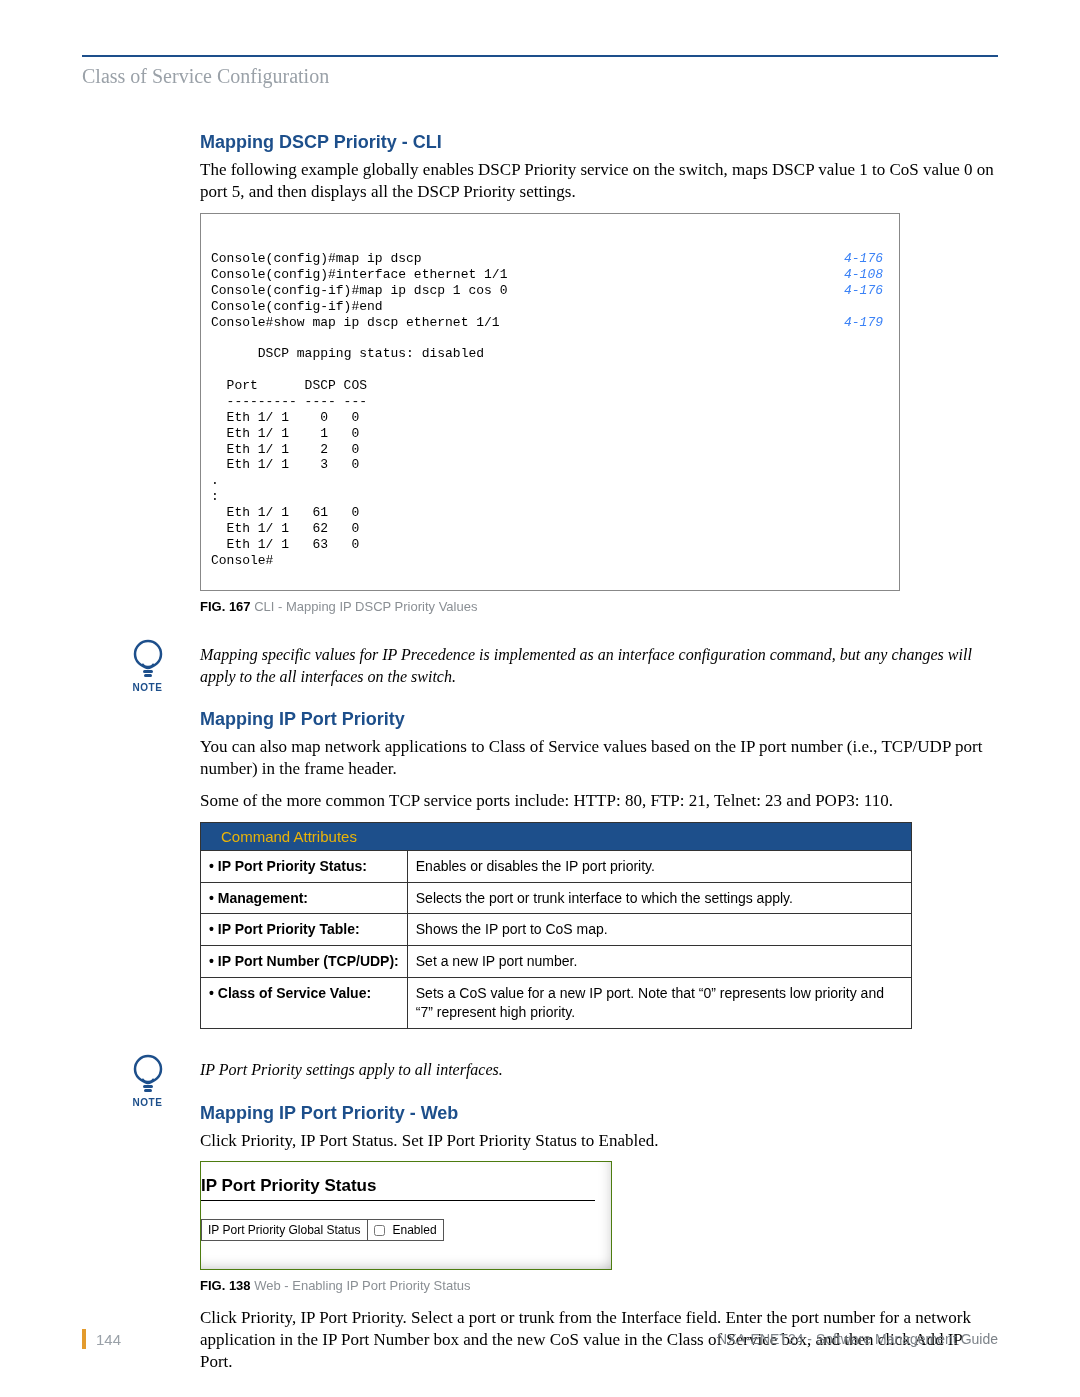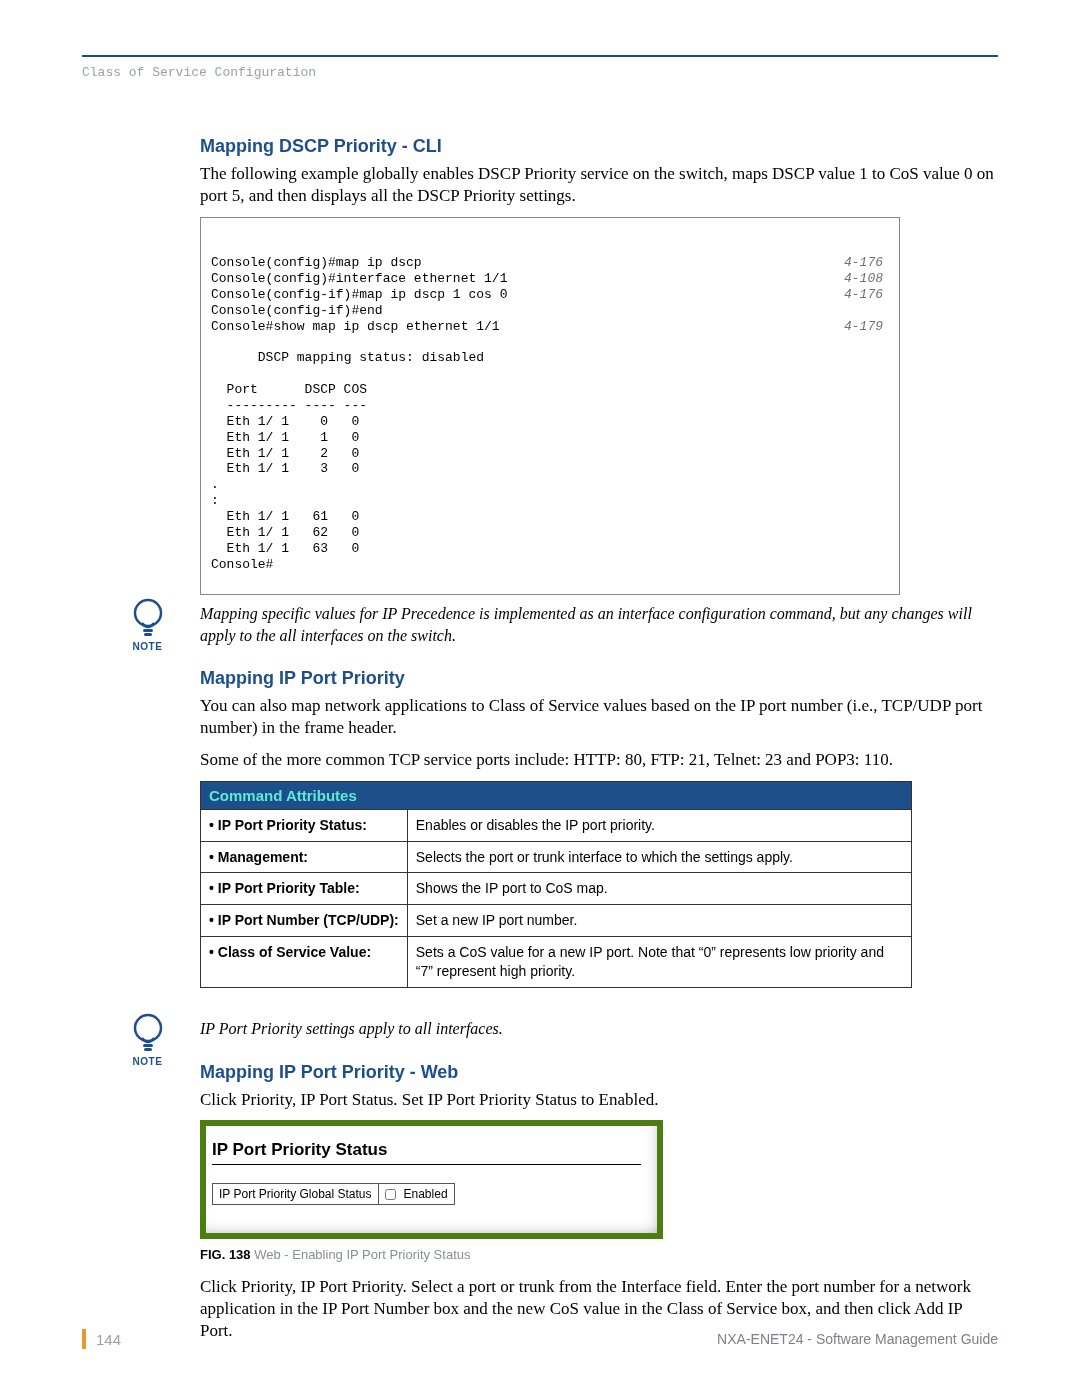--- a/index.html
+++ b/index.html
@@ -14,23 +14,23 @@
     position: relative;
     box-sizing: border-box;
     padding: 55px 82px 0 82px;
   }
   .topline {
     border-top: 2px solid #1d4f8b;
     margin-bottom: 8px;
   }
   .header-title {
     color: #9aa1a8;
-    font-family: Liberation Mono, monospace;
-    font-size: 13px;
-    margin-bottom: 56px;
+    font-family: Liberation Serif, serif;
+    font-size: 20px;
+    margin-bottom: 44px;
   }
   .content {
     margin-left: 118px;
   }
   .h2 {
     color: #1d4f8b;
     font-family: Arial, Helvetica, sans-serif;
     font-weight: bold;
     font-size: 18px;
     margin: 0 0 6px 0;
@@ -45,21 +45,21 @@
     padding: 6px 10px 6px 10px;
     font-family: "Courier New", monospace;
     font-size: 13px;
     white-space: pre;
     line-height: 1.22;
     width: 700px;
     box-sizing: border-box;
     margin-bottom: 8px;
   }
   .cli-line { display: flex; justify-content: space-between; }
-  .cli-ref { font-style: italic; color: #737373; padding-right: 6px; }
+  .cli-ref { font-style: italic; color: #3b82f6; padding-right: 6px; }
   .fig-caption {
     font-family: Arial, Helvetica, sans-serif;
     font-size: 13px;
     color: #8a8f94;
     margin-bottom: 30px;
   }
   .fig-caption b { color: #000; font-weight: bold; }
   .note-block {
     position: relative;
     margin-left: -80px;
@@ -90,39 +90,39 @@
   table.cmd {
     border-collapse: collapse;
     width: 712px;
     font-family: Arial, Helvetica, sans-serif;
     font-size: 14px;
     margin-top: 4px;
     margin-bottom: 30px;
   }
   table.cmd th {
     background: #1d4f8b;
-    color: #5eead4;
+    color: #eab308;
     text-align: left;
-    padding: 5px 8px;
-    font-weight: bold;
+    padding: 5px 20px;
+    font-weight: normal;
     font-size: 15px;
     border: 1px solid #333;
   }
   table.cmd td {
     border: 1px solid #333;
     padding: 6px 8px;
     vertical-align: top;
     line-height: 1.35;
   }
   table.cmd td.attr { font-weight: bold; white-space: nowrap; }
   .webshot {
-    border: 6px solid #4d7c0f;
+    border: 1px solid #4d7c0f;
     background: #fff;
-    width: 463px;
-    padding: 14px 16px 28px 6px;
+    width: 412px;
+    padding: 14px 16px 28px 0;
     box-sizing: border-box;
     margin: 6px 0 8px 0;
     box-shadow: inset 0 -10px 14px -10px rgba(0,0,0,0.25),
                 inset -10px 0 14px -10px rgba(0,0,0,0.18);
     font-family: Arial, Helvetica, sans-serif;
   }
   .webshot .panel-title {
     font-weight: bold;
     font-size: 17px;
     margin-bottom: 4px;
@@ -196,20 +196,23 @@
   Eth 1/ 1    2   0
   Eth 1/ 1    3   0
 .
 :
   Eth 1/ 1   61   0
   Eth 1/ 1   62   0
   Eth 1/ 1   63   0
 Console#</span>
     </div>
 
+    <div class="fig-caption">
+      <b>FIG. 167</b><span> CLI - Mapping IP DSCP Priority Values</span>
+    </div>
 
     <div class="note-block">
       <div class="note-icon">
         <svg width="38" height="42" viewBox="0 0 38 42">
           <circle cx="19" cy="16" r="13" fill="none" stroke="#1d4f8b" stroke-width="2.5"></circle>
           <path d="M13 26 q6 8 12 0" fill="none" stroke="#1d4f8b" stroke-width="2.5"></path>
           <rect x="14" y="32" width="10" height="3" rx="1.5" fill="#1d4f8b"></rect>
           <rect x="15" y="36" width="8" height="3" rx="1.5" fill="#1d4f8b"></rect>
         </svg>
         <div class="note-label">NOTE</div>

